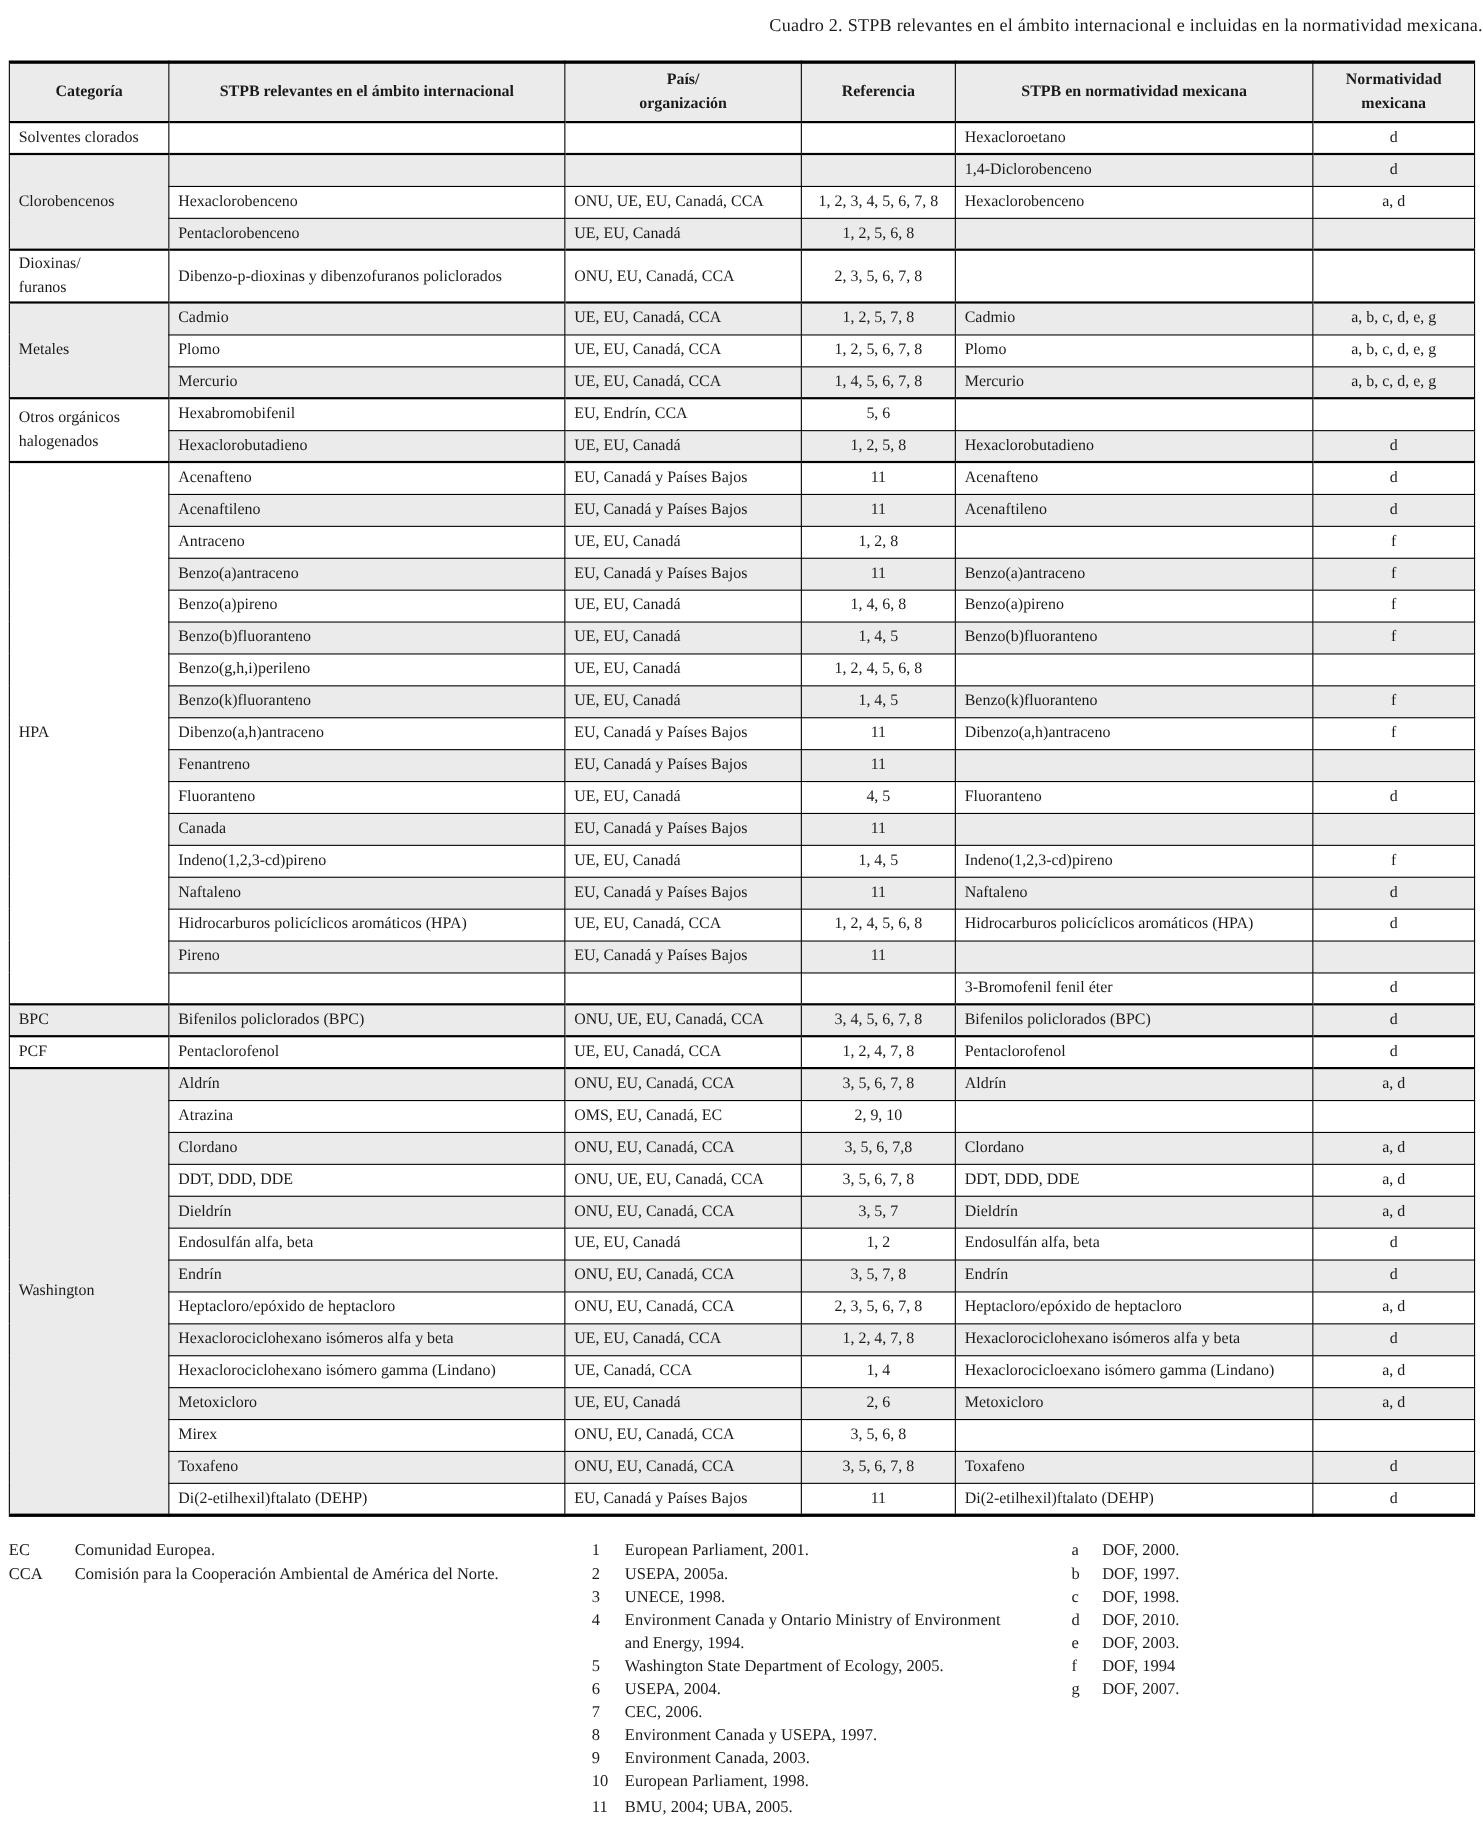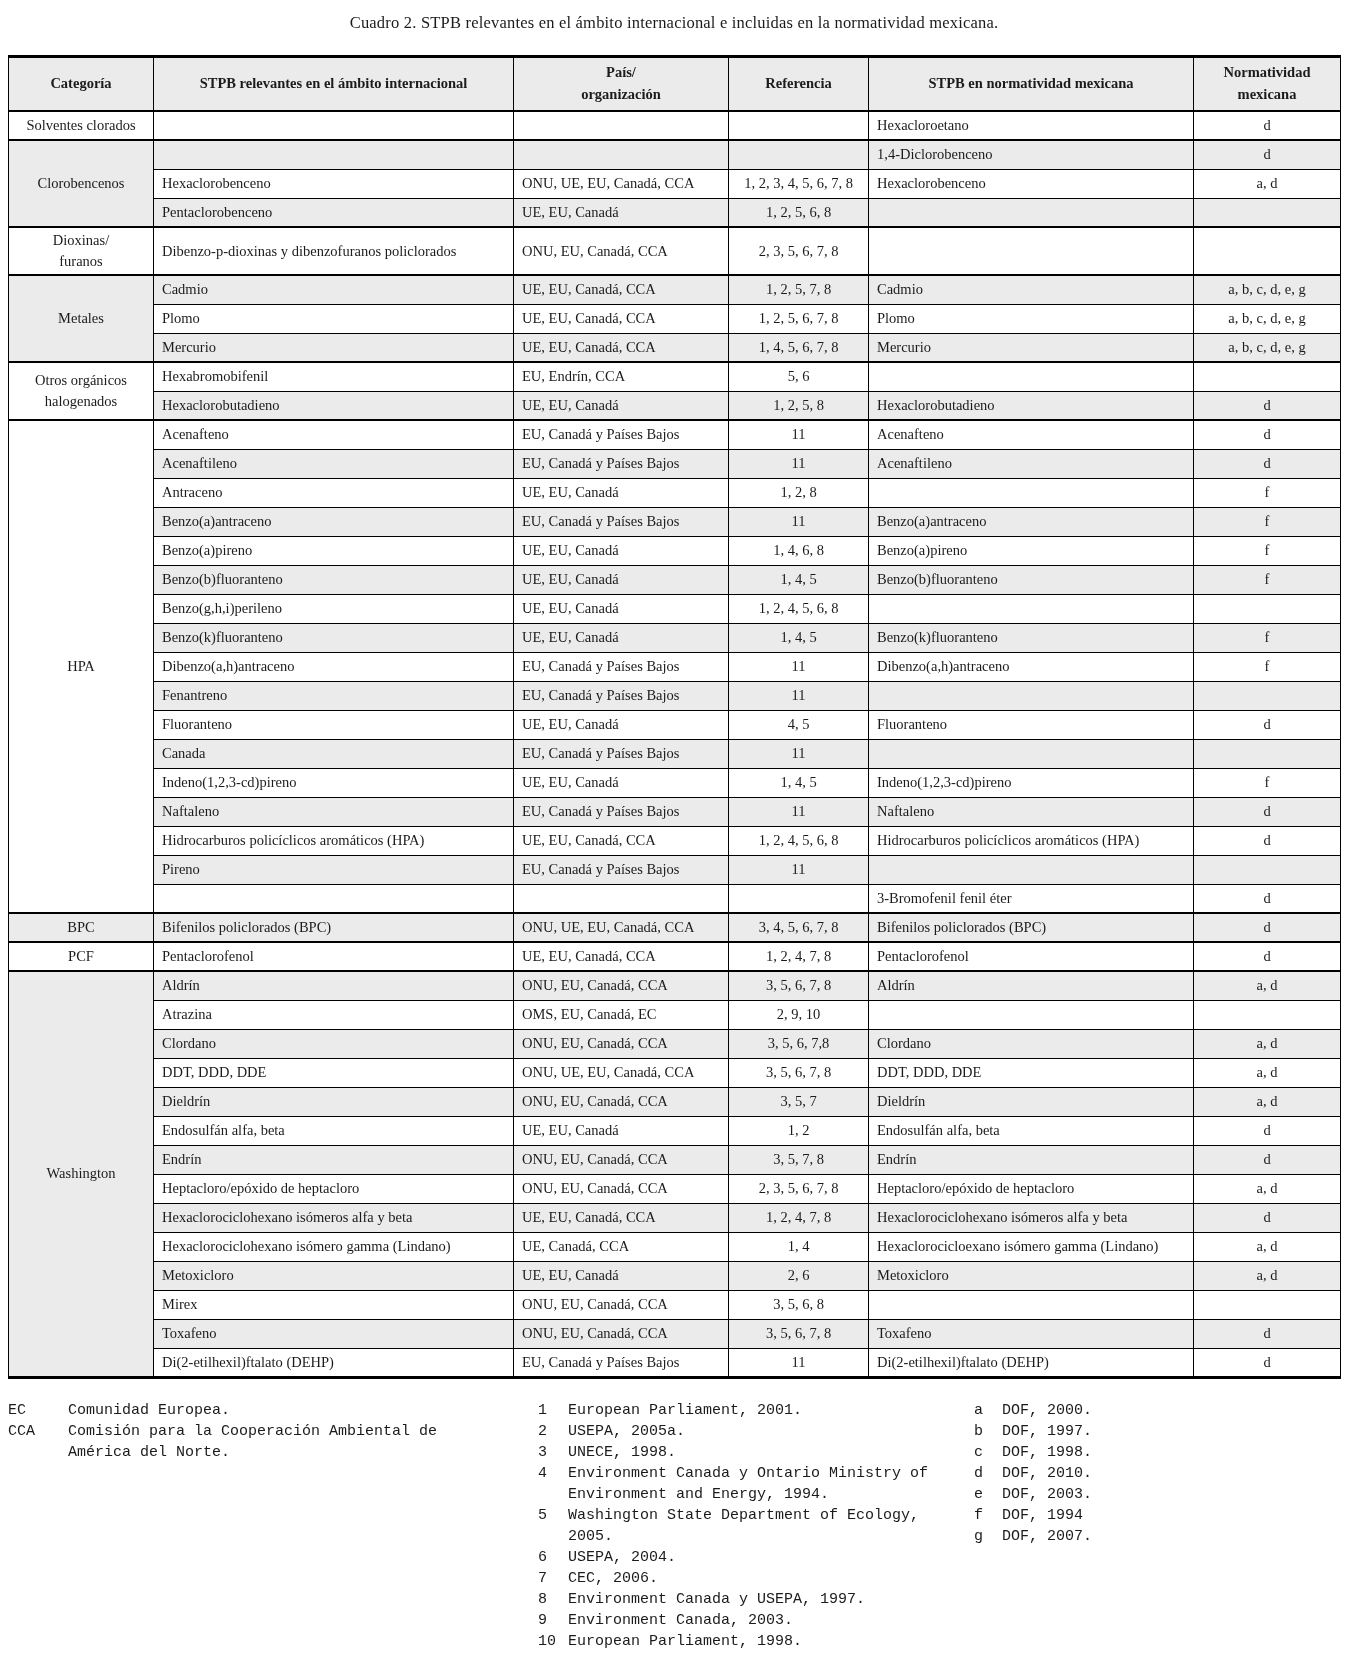--- a/index.html
+++ b/index.html
@@ -7,21 +7,21 @@
     background: #ffffff;
     width: 1348px; height: 1658px;
     overflow: hidden;
     font-family: "Liberation Serif", serif;
     color: #1b1b1b;
   }
   .page { position: relative; width: 1348px; height: 1658px; }
 
   .title {
     position: absolute; top: 13px; left: 0; width: 100%;
-    text-align: center; font-size: 16.5px; letter-spacing: 0.2px;
+    text-align: right; font-size: 16.5px; letter-spacing: 0.2px;
   }
 
   table.stpb {
     position: absolute; left: 8px; top: 55px; width: 1332px;
     border-collapse: collapse; table-layout: fixed;
     border: 1px solid #000;
     border-top: 3px solid #000;
     border-bottom: 3px solid #000;
   }
   th, td {
@@ -37,32 +37,32 @@
     text-align: center;
     height: 48px;
     white-space: pre-line;
     line-height: 1.5;
     border-bottom: 2px solid #000;
   }
   tbody tr { height: 29px; }
   tbody td { background: #ffffff; }
   tbody td.shade { background: #ebebeb; }
   tbody td.center { text-align: center; }
-  tbody td.cat { white-space: pre-line; line-height: 1.45; text-align: center; }
+  tbody td.cat { white-space: pre-line; line-height: 1.45; }
   tr.block-start td { border-top: 2px solid #000; }
 
   .footnotes {
     position: absolute; left: 8px; top: 1400px; width: 1332px;
     font-size: 15px;
   }
   .fn-col { position: absolute; top: 0; }
   .abbr-list { left: 0; width: 480px; }
   .num-list  { left: 530px; width: 392px; }
   .let-list  { left: 966px; width: 180px; }
-  .fn-row { display: flex; line-height: 21px; font-family: Liberation Mono, monospace; }
+  .fn-row { display: flex; line-height: 21px; }
   .abbr-term { width: 60px; flex: 0 0 60px; }
   .fn-num   { width: 30px; flex: 0 0 30px; }
   .fn-let   { width: 28px; flex: 0 0 28px; }
   .fn-text  { flex: 1; }
   .num-list .fn-row:last-child { margin-top: 2px; }
 </style>
 </head>
 <body>
 
 <div class="page">

